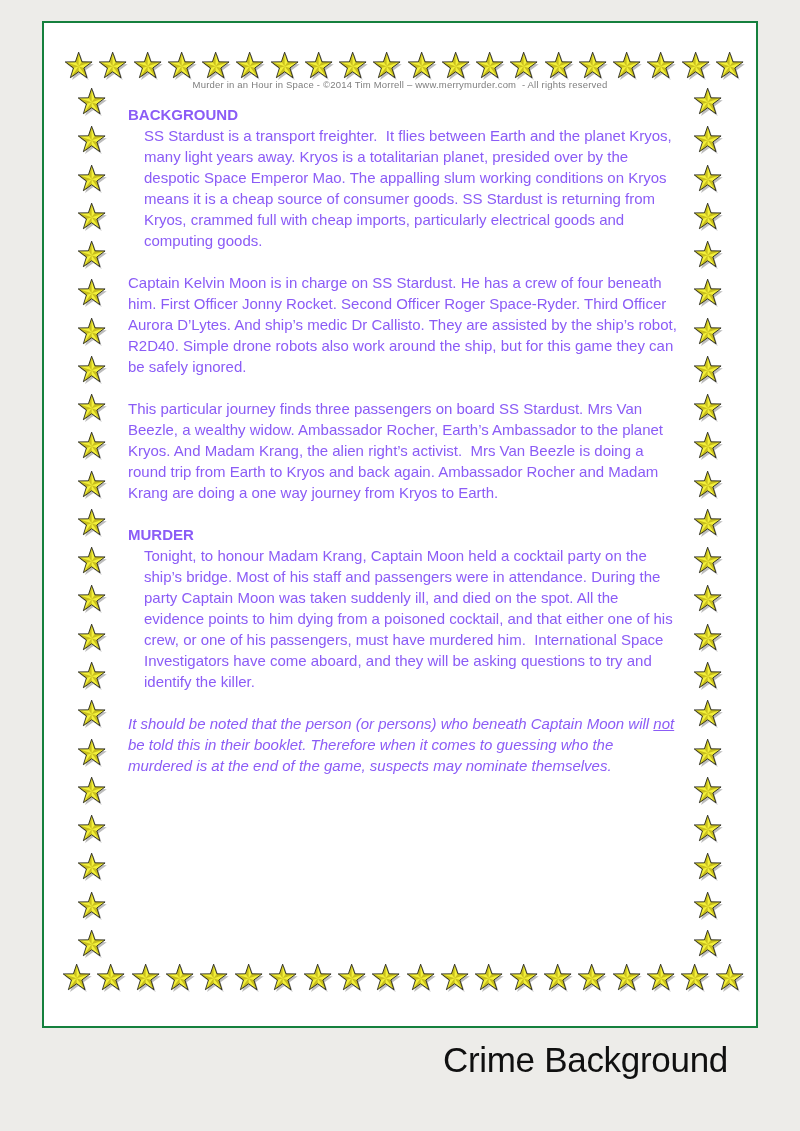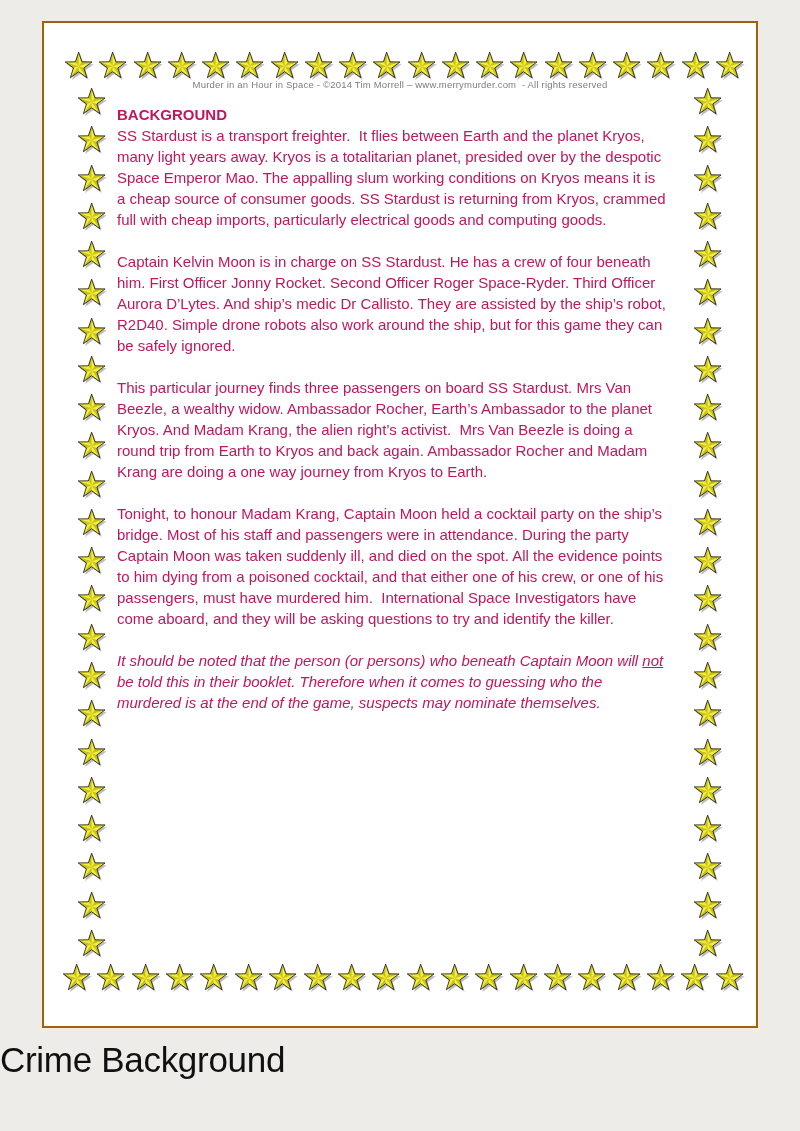--- a/index.html
+++ b/index.html
@@ -7,21 +7,21 @@
     width:800px;height:1131px;
     background:#edece9;
     font-family:"Liberation Sans",sans-serif;
     position:relative;
     overflow:hidden;
   }
   .page{
     position:absolute;left:42px;top:21px;
     width:712px;height:1003px;
     background:#ffffff;
-    border:2px solid #a16207;
+    border:2px solid #15803d;
   }
   
   .star-row{
     position:absolute;display:flex;justify-content:space-between;align-items:center;
   }
   .star-row.top{left:20px;width:682px;top:26px;height:34px;}
   .star-row.bottom{left:18px;width:684px;top:938px;height:34px;}
   .star-col{
     position:absolute;display:flex;flex-direction:column;justify-content:space-between;align-items:center;
     width:32px;
@@ -36,40 +36,40 @@
   
   .copyright{
     position:absolute;top:56px;left:0;right:0;
     text-align:center;
     font-size:9.5px;color:#7e7e7e;
     letter-spacing:0.2px;
     white-space:pre;
   }
   
   .content{
-    position:absolute;left:73px;top:81px;width:549px;
-    font-size:15px;line-height:21px;color:#be185d;
+    position:absolute;left:84px;top:81px;width:549px;
+    font-size:15px;line-height:21px;color:#8b5cf6;
   }
   .content h3{
     margin:21px 0 0;
     font-size:15px;line-height:21px;font-weight:bold;
     white-space:pre-wrap;
   }
   .content h3.first{margin-top:0;}
   .content p{
     margin:21px 0 0;
     white-space:pre-wrap;
   }
-  .content h3 + p{margin-top:0;}
+  .content h3 + p{margin-top:0;margin-left:16px;}
   .content p.note{font-style:italic;}
   .content .uline{text-decoration:underline;}
   
   .caption{
     position:absolute;top:1040px;left:0;width:728px;
-    text-align:left;
+    text-align:right;
     font-size:35px;line-height:40px;color:#101010;
     letter-spacing:-0.3px;
   }
 </style>
 </head>
 <body>
 
 <div class="page">
   <div class="star-row top">
       <svg class="star-svg" viewBox="0 0 110 106">
@@ -940,18 +940,19 @@
       </svg>
     </div>
 
   <div class="copyright">Murder in an Hour in Space - ©2014 Tim Morrell – www.merrymurder.com  - All rights reserved</div>
 
   <div class="content">
     <h3 class="first">BACKGROUND</h3>
     <p>SS Stardust is a transport freighter.  It flies between Earth and the planet Kryos, many light years away. Kryos is a totalitarian planet, presided over by the despotic Space Emperor Mao. The appalling slum working conditions on Kryos means it is a cheap source of consumer goods. SS Stardust is returning from Kryos, crammed full with cheap imports, particularly electrical goods and computing goods.</p>
     <p>Captain Kelvin Moon is in charge on SS Stardust. He has a crew of four beneath him. First Officer Jonny Rocket. Second Officer Roger Space-Ryder. Third Officer Aurora D’Lytes. And ship’s medic Dr Callisto. They are assisted by the ship’s robot, R2D40. Simple drone robots also work around the ship, but for this game they can be safely ignored.</p>
     <p>This particular journey finds three passengers on board SS Stardust. Mrs Van Beezle, a wealthy widow. Ambassador Rocher, Earth’s Ambassador to the planet Kryos. And Madam Krang, the alien right’s activist.  Mrs Van Beezle is doing a round trip from Earth to Kryos and back again. Ambassador Rocher and Madam Krang are doing a one way journey from Kryos to Earth.</p>
+    <h3>MURDER</h3>
     <p>Tonight, to honour Madam Krang, Captain Moon held a cocktail party on the ship’s bridge. Most of his staff and passengers were in attendance. During the party Captain Moon was taken suddenly ill, and died on the spot. All the evidence points to him dying from a poisoned cocktail, and that either one of his crew, or one of his passengers, must have murdered him.  International Space Investigators have come aboard, and they will be asking questions to try and identify the killer.</p>
     <p class="note"><span>It should be noted that the person (or persons) who beneath Captain Moon will </span><span class="uline">not</span><span> be told this in their booklet. Therefore when it comes to guessing who the murdered is at the end of the game, suspects may nominate themselves.</span></p>
   </div>
 </div>
 
 <div class="caption">Crime Background</div>
 
 </body></html>

